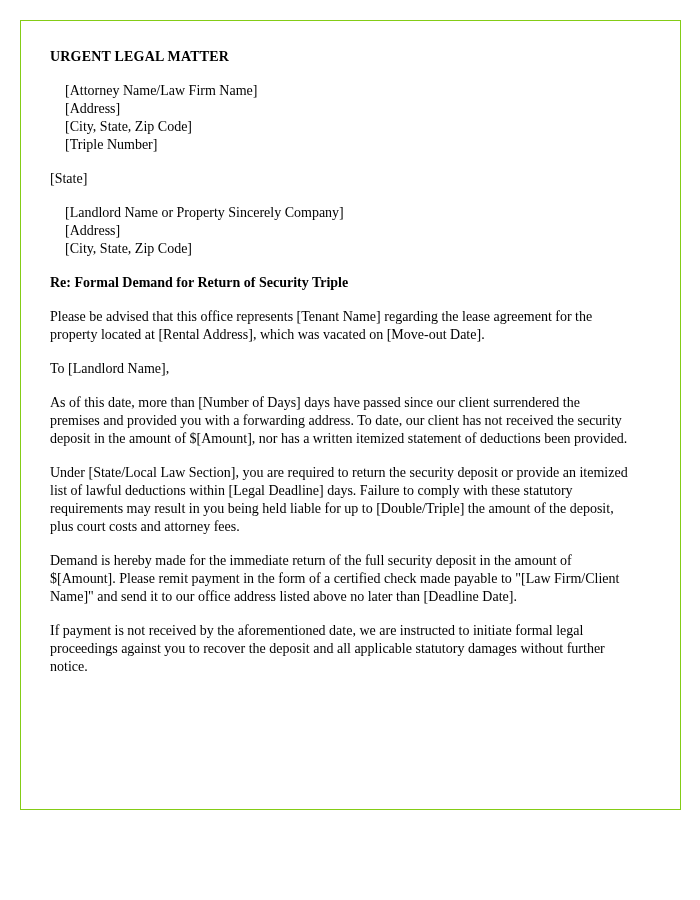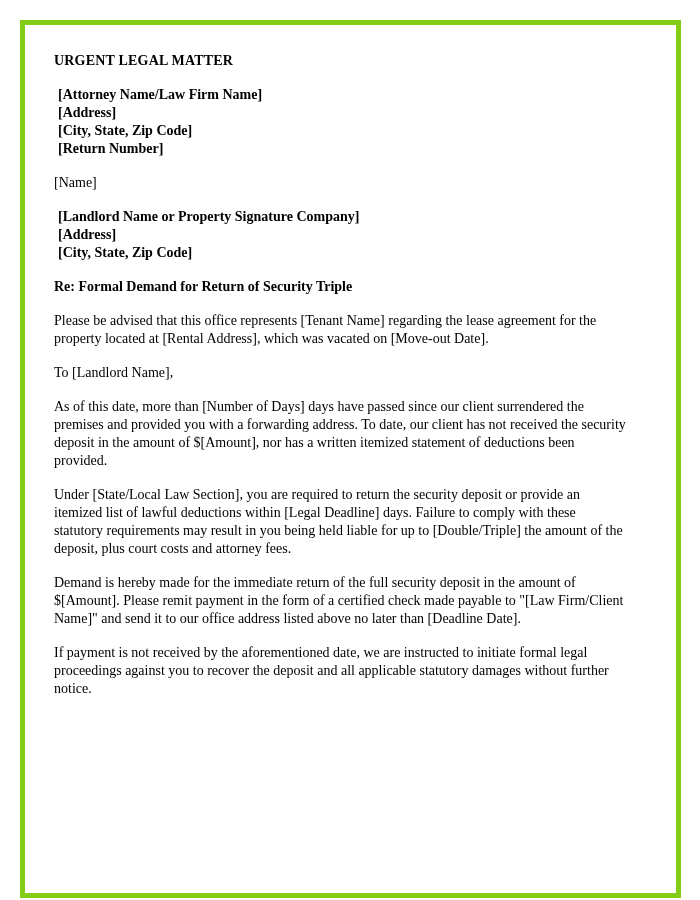--- a/index.html
+++ b/index.html
@@ -14,36 +14,35 @@
     background: #ffffff;
     font-family: "Liberation Serif", serif;
     color: #000000;
     overflow: hidden;
   }
   .letter {
     position: absolute;
     left: 20px;
     top: 20px;
     width: 661px;
-    height: 878px;
-    border: 5px solid #84cc16;
+    height: 790px;
+    border: 1px solid #84cc16;
     box-sizing: border-box;
     padding: 27px 49px 0 29px;
   }
   .letter p {
     margin: 0 0 16px 0;
     font-size: 14px;
     line-height: 18px;
   }
   .letter p.line {
     margin: 0;
   }
   .block {
-    margin: 0 0 16px 4px;
-    font-weight: bold;
+    margin: 0 0 16px 15px;
   }
   .bold {
     font-weight: bold;
   }
   .heading {
     font-size: 15px;
     letter-spacing: 0.2px;
   }
 </style>
 </head>
@@ -51,27 +50,27 @@
 
 <div class="page">
   <div class="letter">
 
     <p class="bold heading">URGENT LEGAL MATTER</p>
 
     <div class="block">
       <p class="line">[Attorney Name/Law Firm Name]</p>
       <p class="line">[Address]</p>
       <p class="line">[City, State, Zip Code]</p>
-      <p class="line">[Return Number]</p>
+      <p class="line">[Triple Number]</p>
     </div>
 
-    <p>[Name]</p>
+    <p>[State]</p>
 
     <div class="block">
-      <p class="line">[Landlord Name or Property Signature Company]</p>
+      <p class="line">[Landlord Name or Property Sincerely Company]</p>
       <p class="line">[Address]</p>
       <p class="line">[City, State, Zip Code]</p>
     </div>
 
     <p class="bold">Re: Formal Demand for Return of Security Triple</p>
 
     <p>Please be advised that this office represents [Tenant Name] regarding the lease agreement for the property located at [Rental Address], which was vacated on [Move-out Date].</p>
 
     <p>To [Landlord Name],</p>
     <p>As of this date, more than [Number of Days] days have passed since our client surrendered the premises and provided you with a forwarding address. To date, our client has not received the security deposit in the amount of $[Amount], nor has a written itemized statement of deductions been provided.</p>

